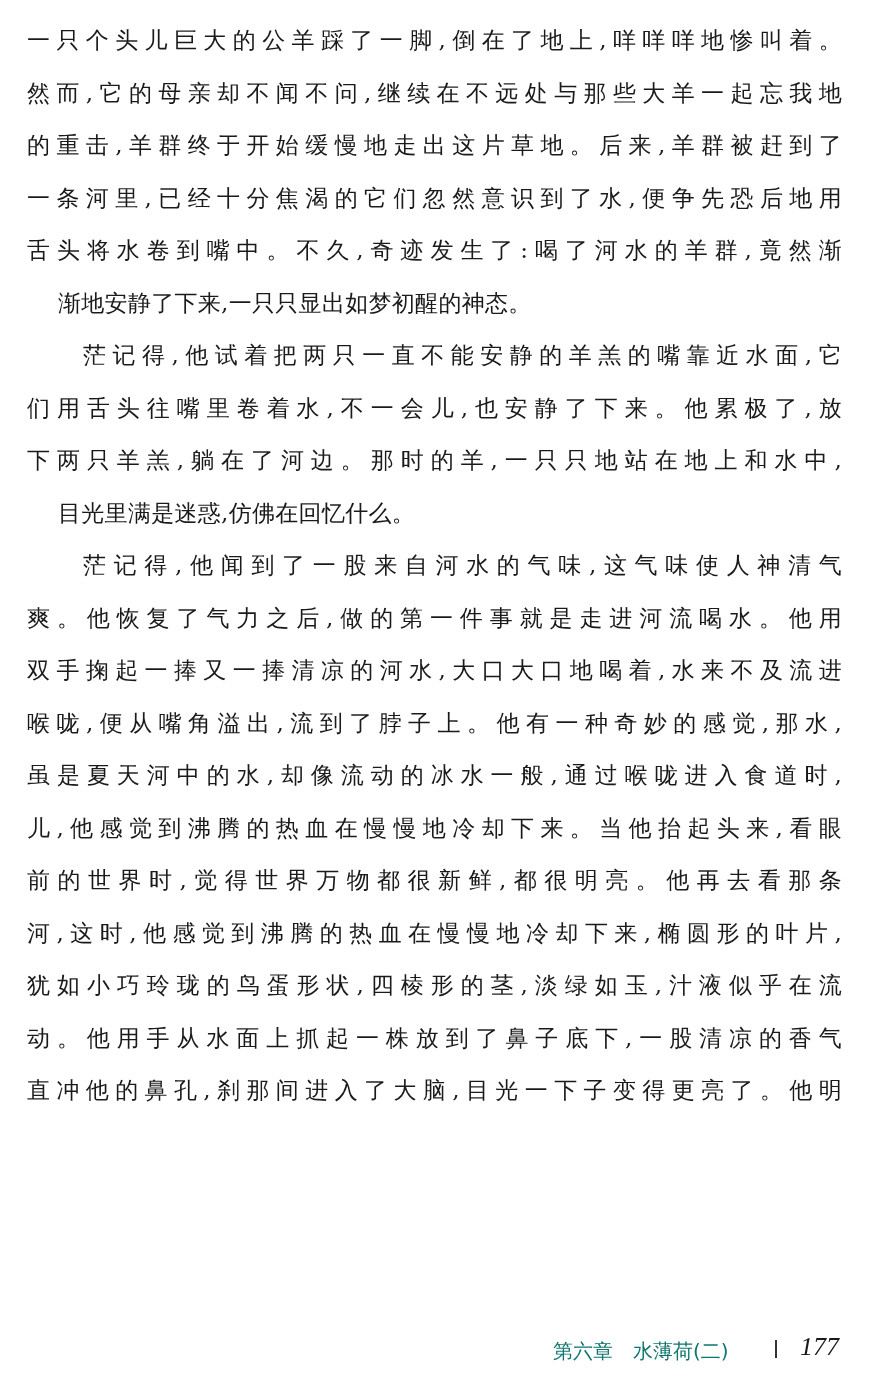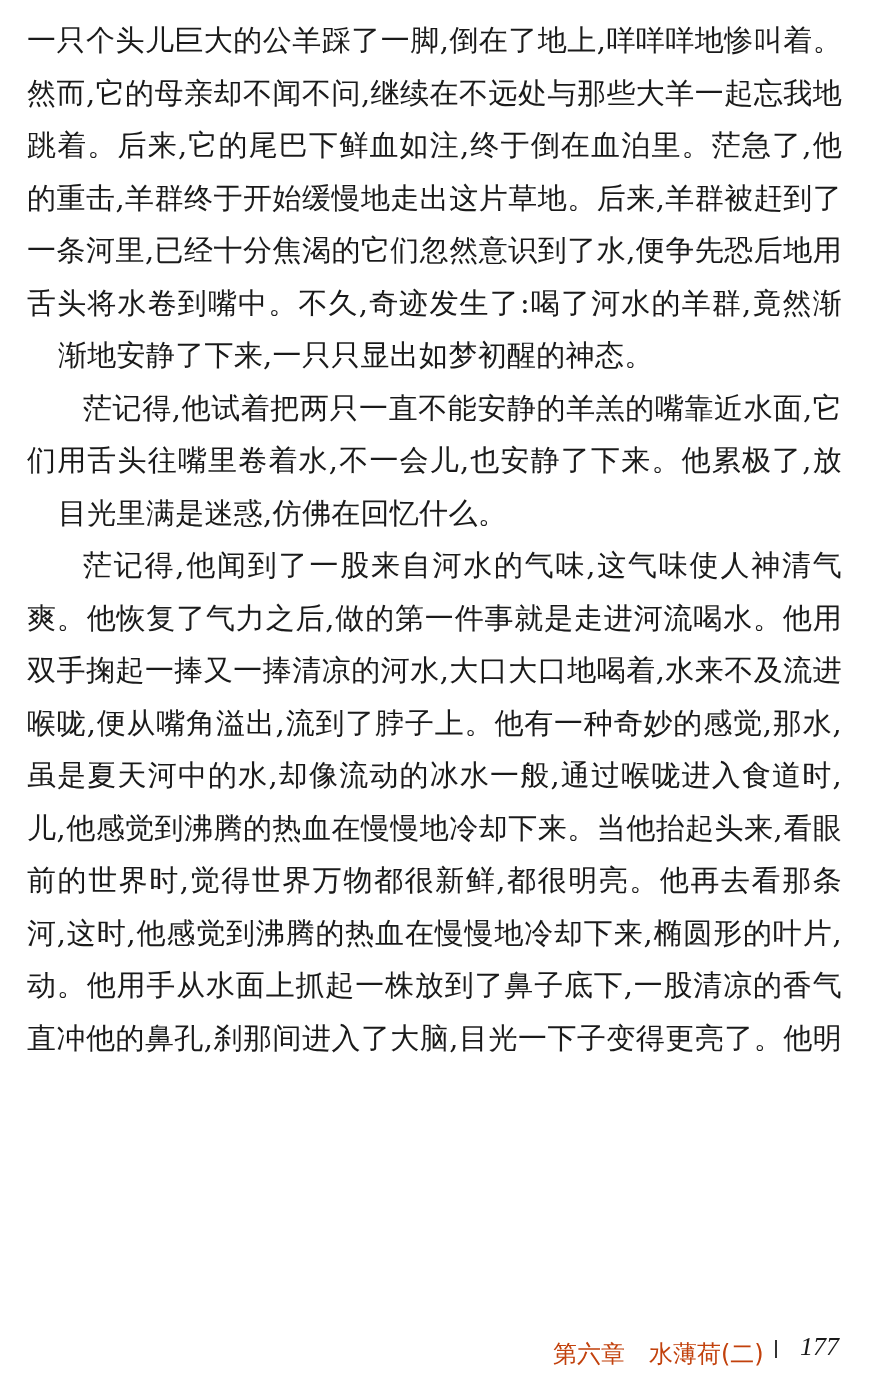--- a/index.html
+++ b/index.html
@@ -17,21 +17,21 @@
   }
   .page-body {
     position: absolute;
     left: 27px;
     top: 14px;
     width: 815px;
   }
   .line {
     height: 52.5px;
     line-height: 52.5px;
-    font-size: 29px;
+    font-size: 23px;
     white-space: nowrap;
     letter-spacing: 0.3px;
     text-align: justify;
     text-align-last: justify;
     display: block;
   }
   .line.last {
     text-align-last: left;
     margin-left: 31px;
   }
@@ -42,22 +42,22 @@
     position: absolute;
     top: 1332px;
     left: 0;
     width: 872px;
     height: 40px;
   }
   .footer-chapter {
     position: absolute;
     left: 553px;
     top: 6px;
-    font-size: 24px;
-    color: #c2410c;
+    font-size: 20px;
+    color: #0f766e;
     font-family: "DejaVu Sans", "Liberation Sans", sans-serif;
     white-space: nowrap;
   }
   .footer-sep {
     position: absolute;
     left: 775px;
     top: 8px;
     width: 2px;
     height: 18px;
     background: #333;
@@ -71,36 +71,37 @@
     color: #1a1a1a;
     font-family: "Liberation Serif", "DejaVu Serif", serif;
   }
 </style>
 </head>
 <body>
 
 <div class="page-body" id="page-body">
     <div class="line">一只个头儿巨大的公羊踩了一脚,倒在了地上,咩咩咩地惨叫着。</div>
     <div class="line">然而,它的母亲却不闻不问,继续在不远处与那些大羊一起忘我地</div>
-    <div class="line">跳着。后来,它的尾巴下鲜血如注,终于倒在血泊里。茫急了,他</div>
     <div class="line">的重击,羊群终于开始缓慢地走出这片草地。后来,羊群被赶到了</div>
     <div class="line">一条河里,已经十分焦渴的它们忽然意识到了水,便争先恐后地用</div>
     <div class="line">舌头将水卷到嘴中。不久,奇迹发生了:喝了河水的羊群,竟然渐</div>
     <div class="line last">渐地安静了下来,一只只显出如梦初醒的神态。</div>
     <div class="line indent">茫记得,他试着把两只一直不能安静的羊羔的嘴靠近水面,它</div>
     <div class="line">们用舌头往嘴里卷着水,不一会儿,也安静了下来。他累极了,放</div>
+    <div class="line">下两只羊羔,躺在了河边。那时的羊,一只只地站在地上和水中,</div>
     <div class="line last">目光里满是迷惑,仿佛在回忆什么。</div>
     <div class="line indent">茫记得,他闻到了一股来自河水的气味,这气味使人神清气</div>
     <div class="line">爽。他恢复了气力之后,做的第一件事就是走进河流喝水。他用</div>
     <div class="line">双手掬起一捧又一捧清凉的河水,大口大口地喝着,水来不及流进</div>
     <div class="line">喉咙,便从嘴角溢出,流到了脖子上。他有一种奇妙的感觉,那水,</div>
     <div class="line">虽是夏天河中的水,却像流动的冰水一般,通过喉咙进入食道时,</div>
     <div class="line">儿,他感觉到沸腾的热血在慢慢地冷却下来。当他抬起头来,看眼</div>
     <div class="line">前的世界时,觉得世界万物都很新鲜,都很明亮。他再去看那条</div>
     <div class="line">河,这时,他感觉到沸腾的热血在慢慢地冷却下来,椭圆形的叶片,</div>
+    <div class="line">犹如小巧玲珑的鸟蛋形状,四棱形的茎,淡绿如玉,汁液似乎在流</div>
     <div class="line">动。他用手从水面上抓起一株放到了鼻子底下,一股清凉的香气</div>
     <div class="line">直冲他的鼻孔,刹那间进入了大脑,目光一下子变得更亮了。他明</div>
   </div>
 
 <div class="footer">
   <span class="footer-chapter">第六章　水薄荷(二)</span>
   <span class="footer-sep"></span>
   <span class="footer-page">177</span>
 </div>
 

